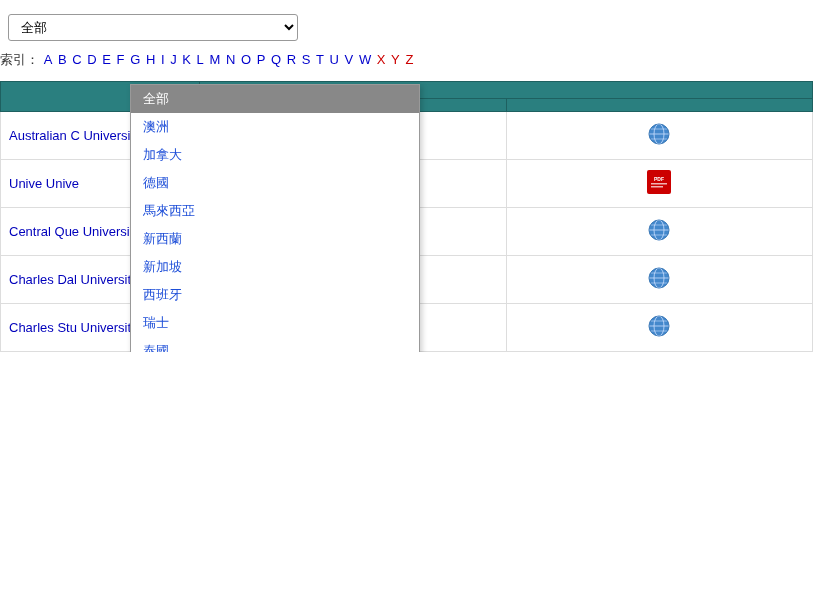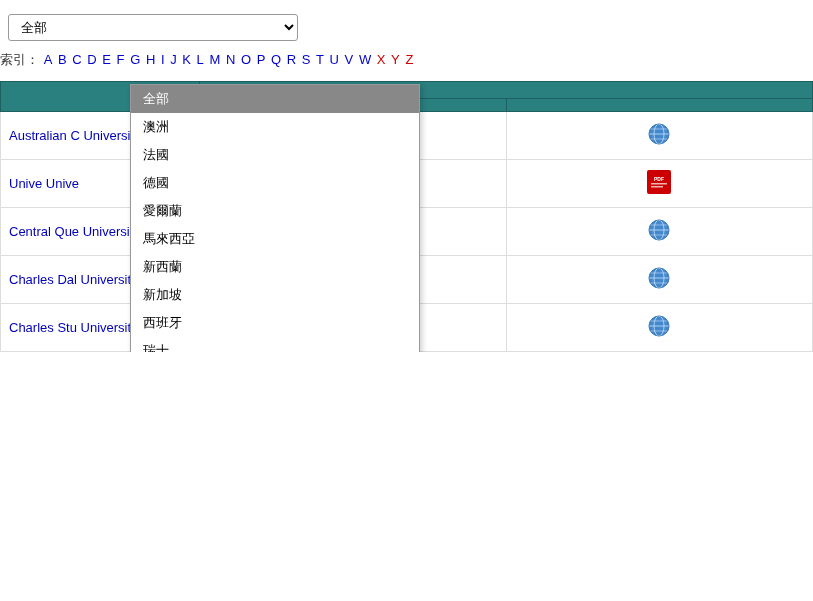--- a/index.html
+++ b/index.html
@@ -98,21 +98,21 @@
       background: #fff;
       border: 1px solid #999;
       box-shadow: 2px 2px 6px rgba(0,0,0,0.2);
       max-height: 500px;
       overflow-y: auto;
     }
     .dropdown-item {
       padding: 5px 12px;
       font-size: 13px;
       cursor: pointer;
-      color: #000000;
+      color: #1d4ed8;
     }
     .dropdown-item.selected {
       background: #888;
       color: #fff;
     }
 
     
     .index-letters {
       display: inline;
     }
@@ -264,23 +264,22 @@
       </span></td>
         </tr>
       </tbody>
   </table>
 
   <div class="dropdown-container">
     <div class="dropdown-list" id="dropdown-list">
 
     <div class="dropdown-item selected">全部</div>
         <div class="dropdown-item">澳洲</div>
-        <div class="dropdown-item">法國</div>
+        <div class="dropdown-item">加拿大</div>
         <div class="dropdown-item">德國</div>
-        <div class="dropdown-item">愛爾蘭</div>
         <div class="dropdown-item">馬來西亞</div>
         <div class="dropdown-item">新西蘭</div>
         <div class="dropdown-item">新加坡</div>
         <div class="dropdown-item">西班牙</div>
         <div class="dropdown-item">瑞士</div>
         <div class="dropdown-item">泰國</div>
         <div class="dropdown-item">荷蘭</div>
       </div>
   </div>
 

